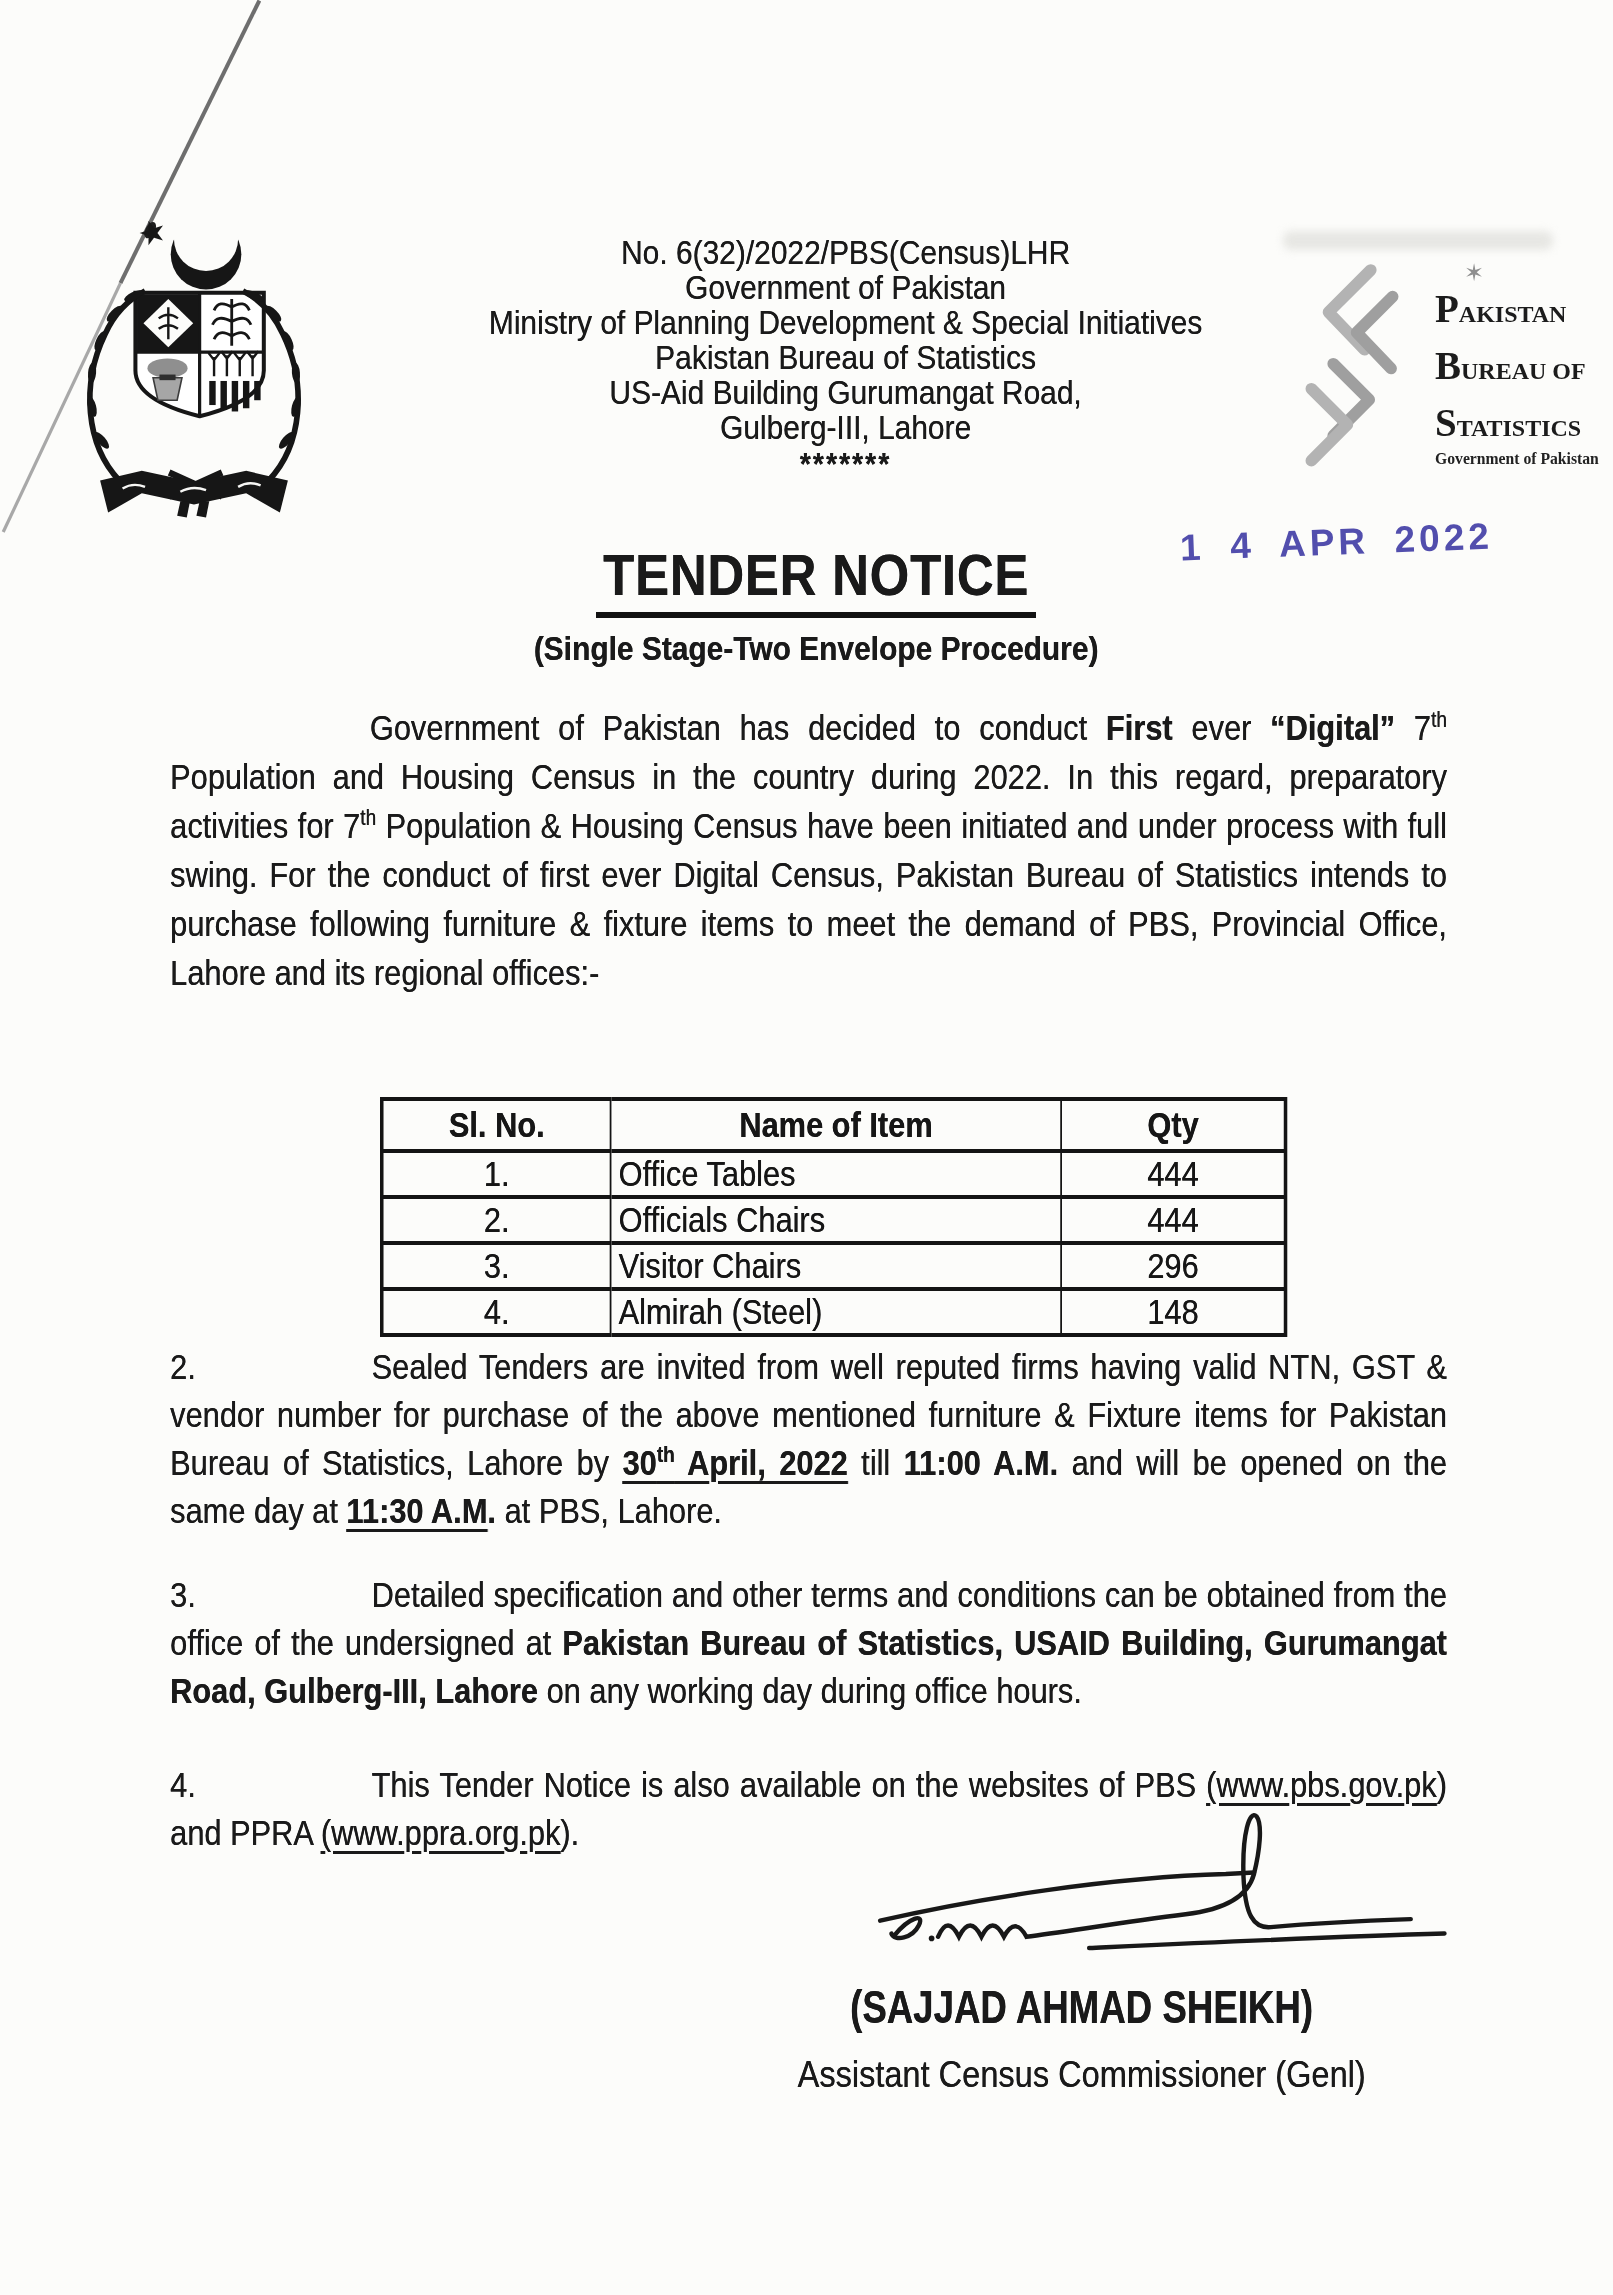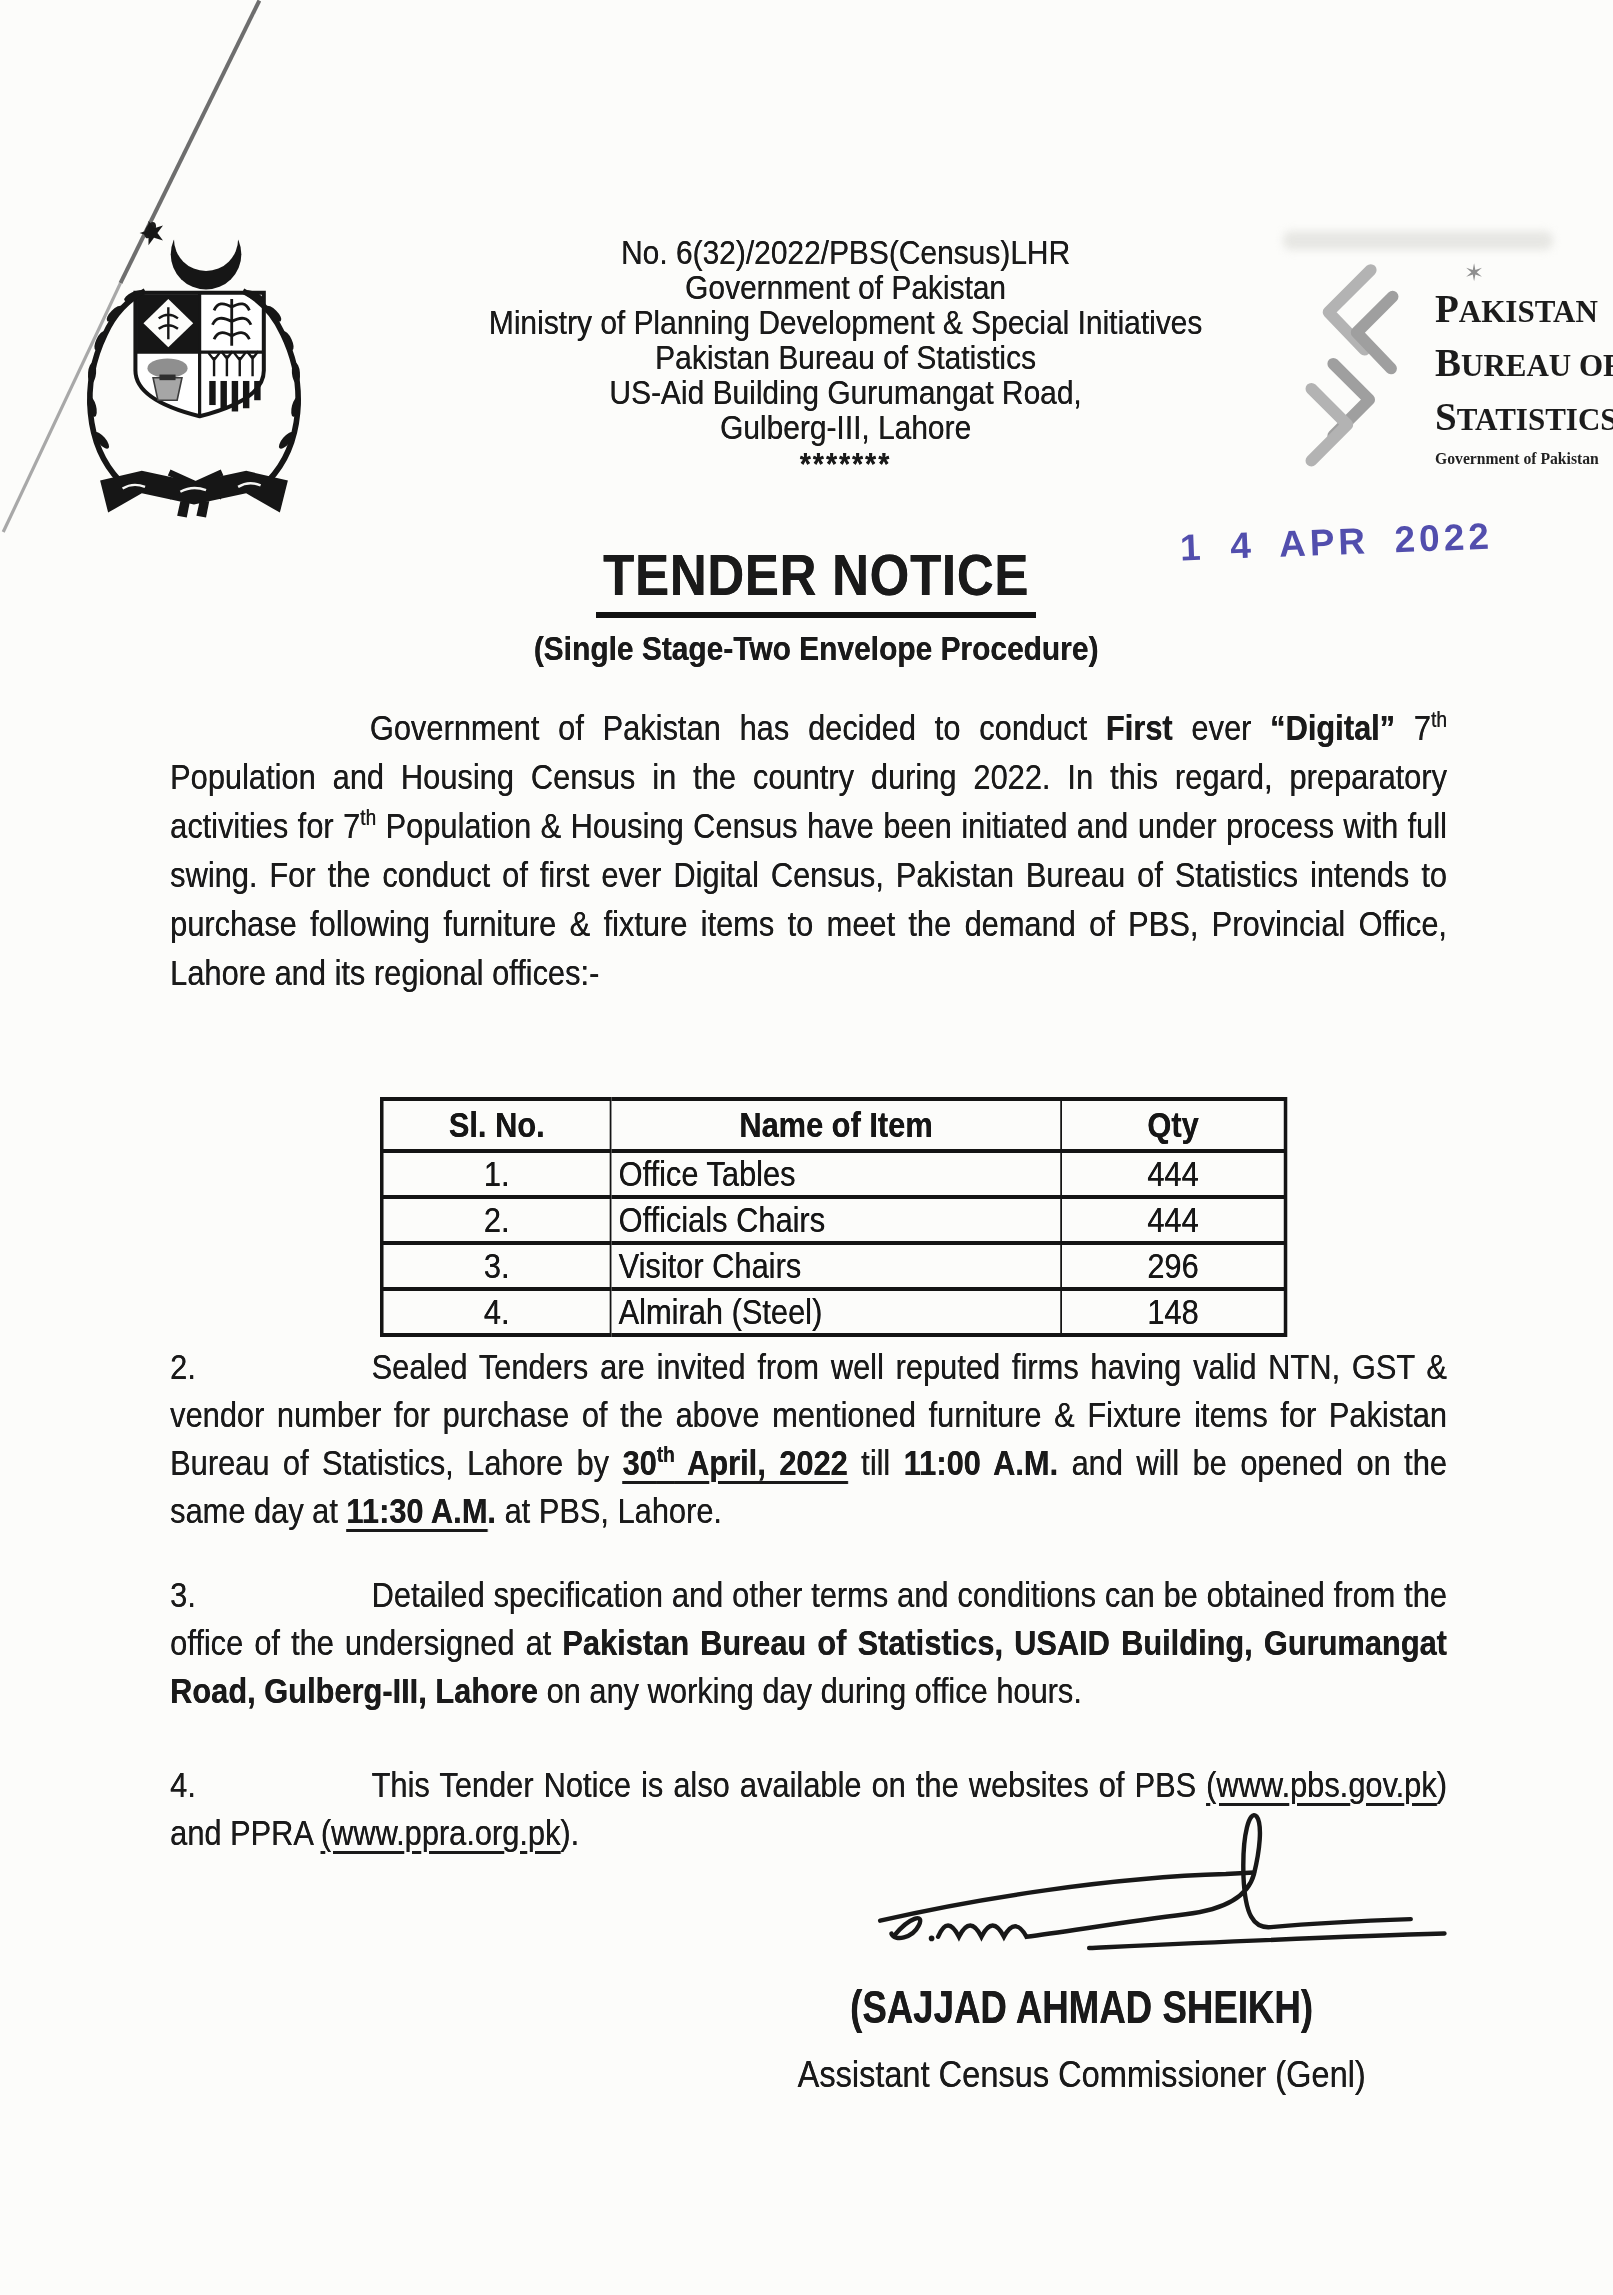--- a/index.html
+++ b/index.html
@@ -31,21 +31,21 @@
   }
   .hline{white-space:nowrap;}
   .stars{font-weight:700; letter-spacing:2.4px; margin-top:2.4px; font-size:32px;}
 
   
   .pbs-mark{left:1302px; top:259px; width:100px; height:222px;}
   .pbs-star{left:1464px; top:259px; font-size:24px; color:#8f8f8f;}
   .pbs-text{
     left:1435px; top:283px; width:178px;
     font-family:"Liberation Serif","DejaVu Serif",serif;
-    font-weight:700; color:#1c1c1c; font-size:31px; line-height:51px;
+    font-weight:700; color:#1c1c1c; font-size:24px; line-height:51px;
   }
   .pbs-text .pline{white-space:nowrap;}
   .pbs-text .pline::first-letter{font-size:39px;}
   .pbs-tagline{
     left:1435px; top:450px; width:193px;
     font-family:"Liberation Serif","DejaVu Serif",serif;
     font-weight:700; font-size:15.7px; color:#222;
   }
 
   

